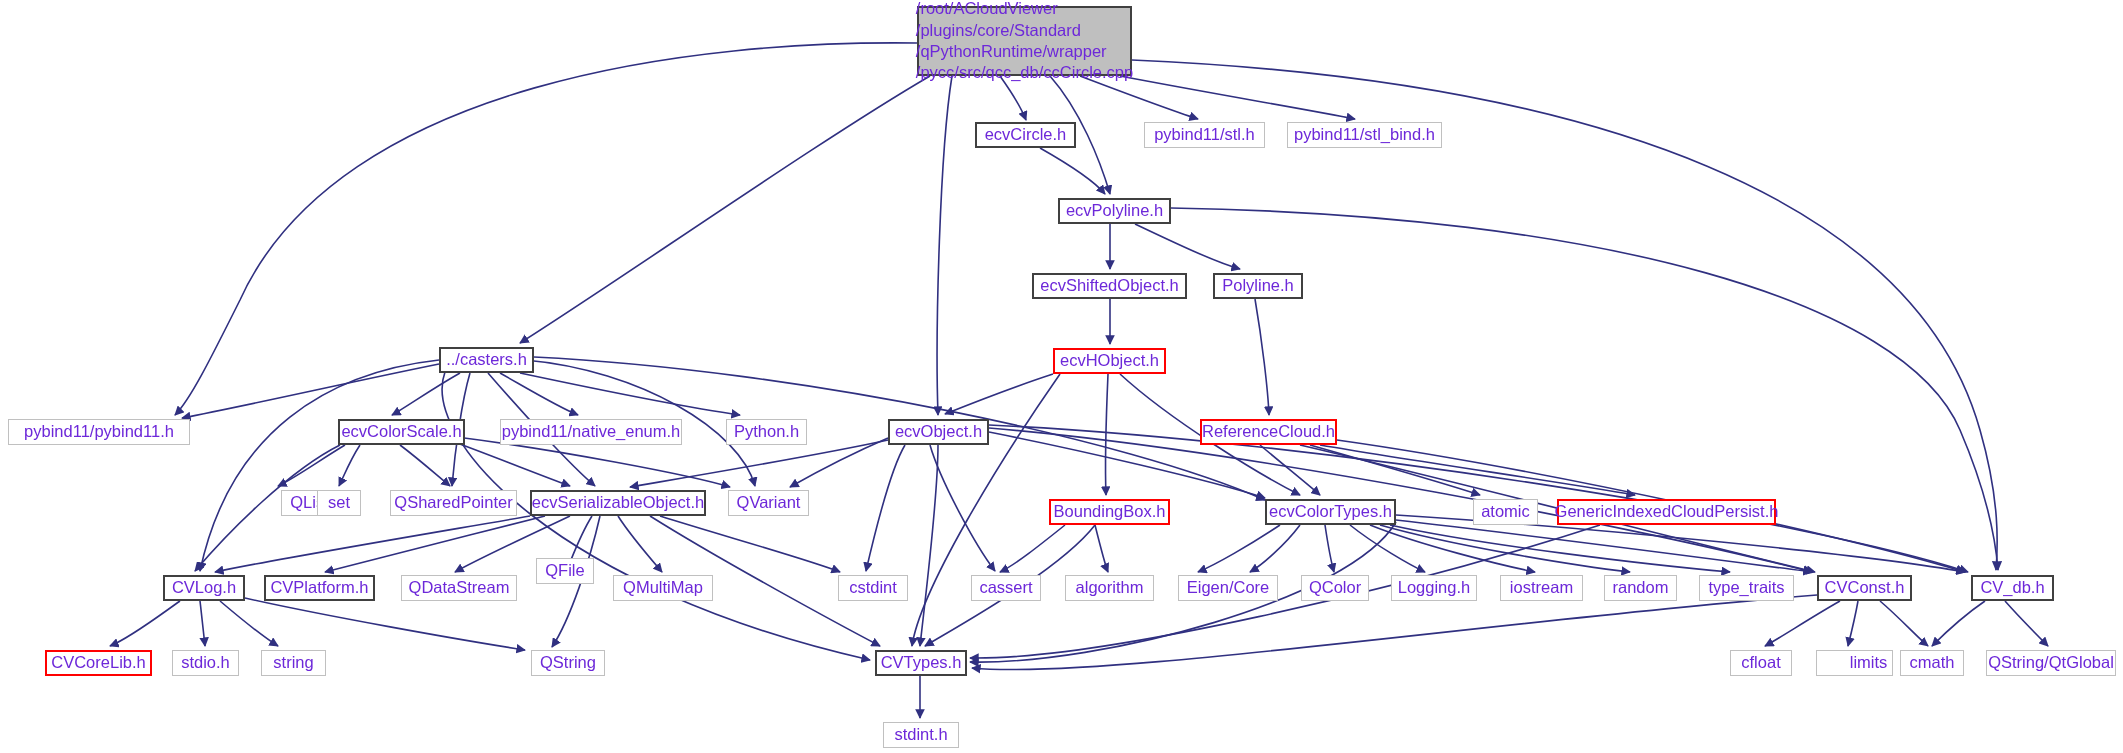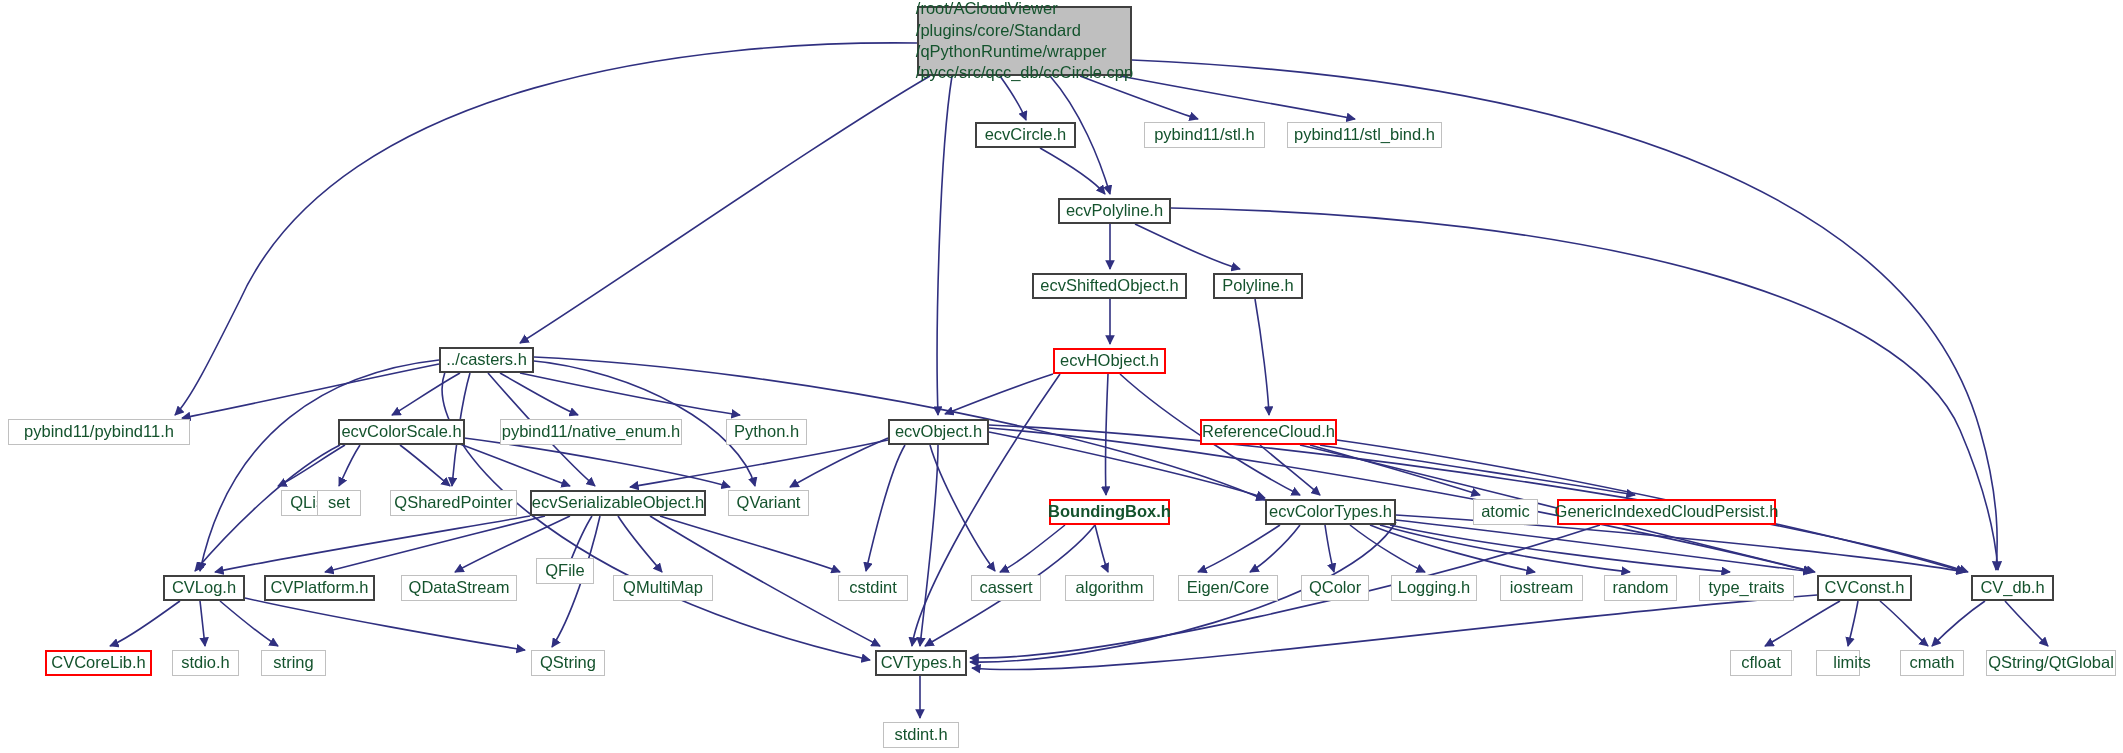--- a/index.html
+++ b/index.html
@@ -25,21 +25,21 @@
     pointer-events: none;
   }
   .node {
     position: absolute;
     box-sizing: border-box;
     display: flex;
     align-items: center;
     justify-content: center;
     text-align: center;
     background: #ffffff;
-    color: #14532d;
+    color: #6d28d9;
     font-size: 16.5px;
     line-height: 1.18;
     white-space: pre;
     letter-spacing: 0px;
     z-index: 5;
   }
   
   .n-light  { border: 1px solid #c0c0c0; }
   .n-bold   { border: 2px solid #404040; }
   .n-red    { border: 2px solid #ff0000; }
@@ -162,21 +162,21 @@
       <div class="node n-bold" style="left: 322px; top: 419px; width: 127px; height: 26px; margin-left: 16px;"><span class="txt">ecvColorScale.h</span></div>
       <div class="node n-light" style="left: 500px; top: 419px; width: 182px; height: 26px;"><span class="txt">pybind11/native_enum.h</span></div>
       <div class="node n-light" style="left: 726px; top: 419px; width: 81px; height: 26px;"><span class="txt">Python.h</span></div>
       <div class="node n-bold" style="left: 888px; top: 419px; width: 101px; height: 26px;"><span class="txt">ecvObject.h</span></div>
       <div class="node n-red" style="left: 1200px; top: 419px; width: 137px; height: 26px;"><span class="txt">ReferenceCloud.h</span></div>
       <div class="node n-light" style="left: 243px; top: 490px; width: 57px; height: 26px; margin-left: 38px;"><span class="txt">QList</span></div>
       <div class="node n-light" style="left: 317px; top: 490px; width: 44px; height: 26px;"><span class="txt">set</span></div>
       <div class="node n-light" style="left: 390px; top: 490px; width: 127px; height: 26px;"><span class="txt">QSharedPointer</span></div>
       <div class="node n-bold" style="left: 530px; top: 490px; width: 176px; height: 26px;"><span class="txt">ecvSerializableObject.h</span></div>
       <div class="node n-light" style="left: 728px; top: 490px; width: 81px; height: 26px;"><span class="txt">QVariant</span></div>
-      <div class="node n-red" style="left: 1049px; top: 499px; width: 121px; height: 26px; font-weight: bold;"><span class="txt">BoundingBox.h</span></div>
+      <div class="node n-red" style="left: 1049px; top: 499px; width: 121px; height: 26px;"><span class="txt">BoundingBox.h</span></div>
       <div class="node n-bold" style="left: 1265px; top: 499px; width: 131px; height: 26px;"><span class="txt">ecvColorTypes.h</span></div>
       <div class="node n-light" style="left: 1473px; top: 499px; width: 65px; height: 26px;"><span class="txt">atomic</span></div>
       <div class="node n-red" style="left: 1557px; top: 499px; width: 219px; height: 26px;"><span class="txt">GenericIndexedCloudPersist.h</span></div>
       <div class="node n-bold" style="left: 163px; top: 575px; width: 82px; height: 26px;"><span class="txt">CVLog.h</span></div>
       <div class="node n-bold" style="left: 264px; top: 575px; width: 111px; height: 26px;"><span class="txt">CVPlatform.h</span></div>
       <div class="node n-light" style="left: 401px; top: 575px; width: 116px; height: 26px;"><span class="txt">QDataStream</span></div>
       <div class="node n-light" style="left: 536px; top: 558px; width: 58px; height: 26px;"><span class="txt">QFile</span></div>
       <div class="node n-light" style="left: 613px; top: 575px; width: 100px; height: 26px;"><span class="txt">QMultiMap</span></div>
       <div class="node n-light" style="left: 838px; top: 575px; width: 70px; height: 26px; justify-content: center;"><span class="txt">cstdint</span></div>
       <div class="node n-light" style="left: 971px; top: 575px; width: 70px; height: 26px;"><span class="txt">cassert</span></div>
@@ -188,18 +188,18 @@
       <div class="node n-light" style="left: 1604px; top: 575px; width: 73px; height: 26px;"><span class="txt">random</span></div>
       <div class="node n-light" style="left: 1699px; top: 575px; width: 95px; height: 26px;"><span class="txt">type_traits</span></div>
       <div class="node n-bold" style="left: 1817px; top: 575px; width: 95px; height: 26px;"><span class="txt">CVConst.h</span></div>
       <div class="node n-bold" style="left: 1971px; top: 575px; width: 83px; height: 26px;"><span class="txt">CV_db.h</span></div>
       <div class="node n-red" style="left: 45px; top: 650px; width: 107px; height: 26px;"><span class="txt">CVCoreLib.h</span></div>
       <div class="node n-light" style="left: 172px; top: 650px; width: 67px; height: 26px;"><span class="txt">stdio.h</span></div>
       <div class="node n-light" style="left: 261px; top: 650px; width: 65px; height: 26px;"><span class="txt">string</span></div>
       <div class="node n-light" style="left: 531px; top: 650px; width: 74px; height: 26px;"><span class="txt">QString</span></div>
       <div class="node n-bold" style="left: 875px; top: 650px; width: 92px; height: 26px;"><span class="txt">CVTypes.h</span></div>
       <div class="node n-light" style="left: 1730px; top: 650px; width: 62px; height: 26px;"><span class="txt">cfloat</span></div>
-      <div class="node n-light" style="left: 1816px; top: 650px; width: 44px; height: 26px; padding-left: 28px;"><span class="txt">limits</span></div>
+      <div class="node n-light" style="left: 1816px; top: 650px; width: 77px; height: 26px; padding-left: 28px;"><span class="txt">limits</span></div>
       <div class="node n-light" style="left: 1900px; top: 650px; width: 64px; height: 26px;"><span class="txt">cmath</span></div>
       <div class="node n-light" style="left: 1986px; top: 650px; width: 130px; height: 26px;"><span class="txt">QString/QtGlobal</span></div>
       <div class="node n-light" style="left: 883px; top: 722px; width: 76px; height: 26px;"><span class="txt">stdint.h</span></div>
     </div>
 </div>
 
 </body></html>

